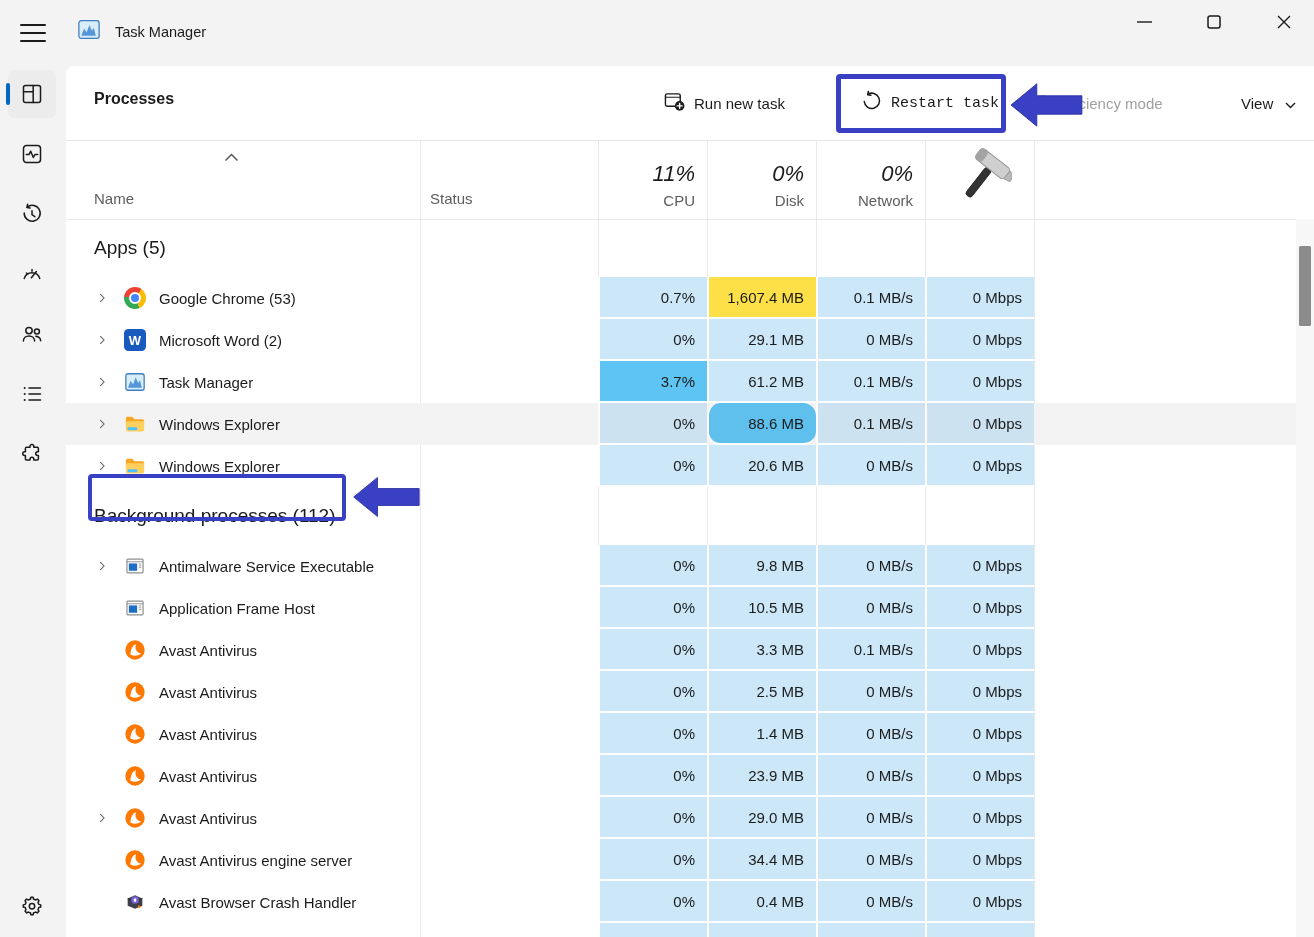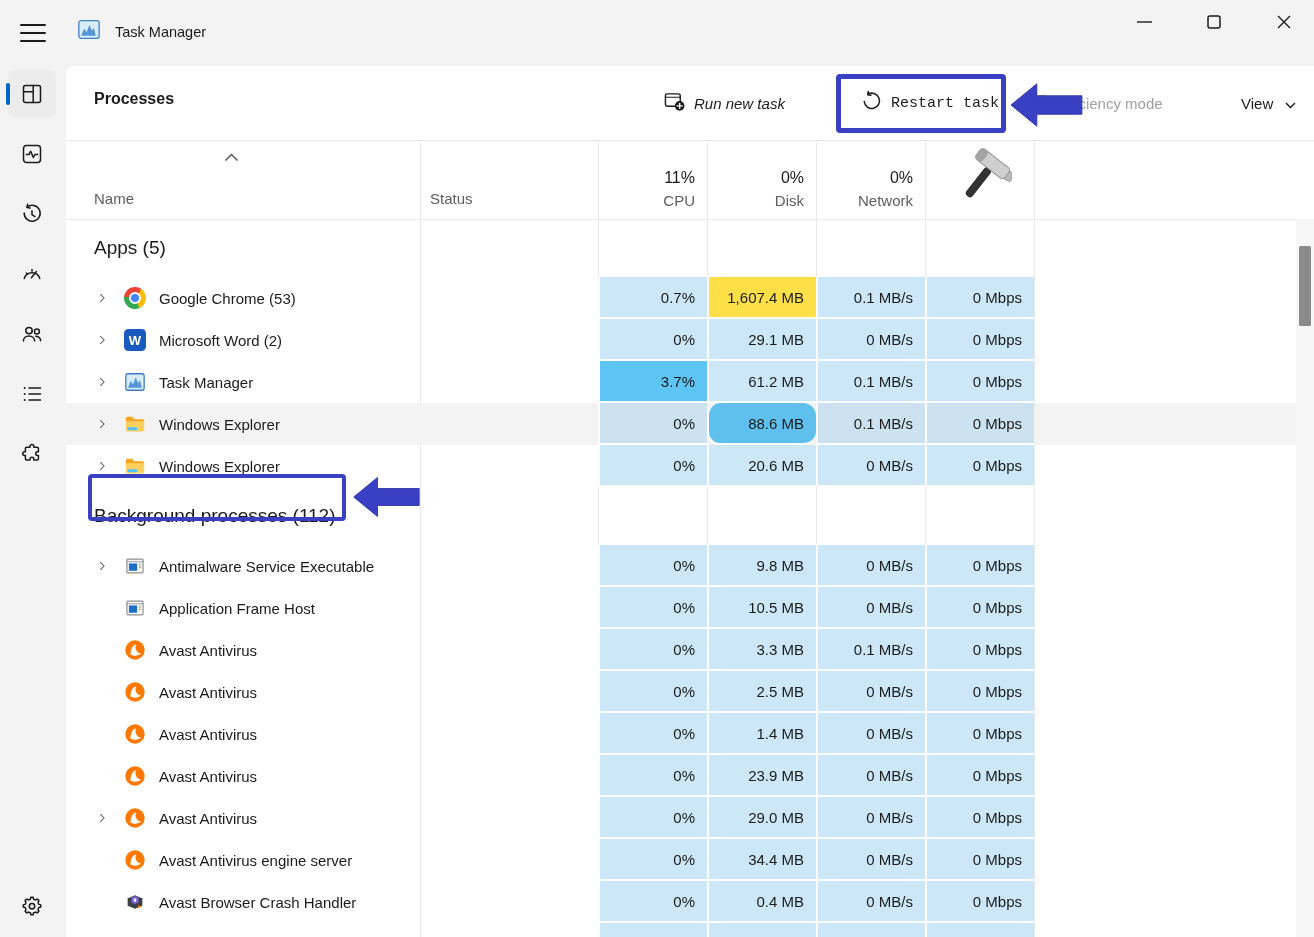--- a/index.html
+++ b/index.html
@@ -20,35 +20,35 @@
   .sidebar{position:absolute;left:0;top:66px;bottom:0;width:66px;background:#f3f3f3;}
   .side-item{position:absolute;left:8px;width:48px;height:48px;border-radius:7px;display:flex;align-items:center;justify-content:center;cursor:pointer;background:none;border:none;}
   .side-item.selected{background:#ececec;}
   .side-item.selected::before{content:'';position:absolute;left:-2px;top:13px;width:4px;height:22px;border-radius:2px;background:#0067c0;}
   .side-item svg{display:block;}
   
   .card{position:absolute;left:66px;top:66px;right:0;bottom:0;background:#fff;border-top-left-radius:8px;overflow:hidden;}
   .toolbar{position:absolute;top:0;left:0;right:0;height:74px;border-bottom:1px solid #e6e6e6;z-index:2;}
   .toolbar-title{position:absolute;left:28px;top:24px;font-size:16px;font-weight:700;}
   .tb-btn{position:absolute;top:21px;height:32px;display:flex;align-items:center;gap:9px;background:none;border:none;font-size:15px;color:#1b1b1b;cursor:pointer;font-family:inherit;white-space:nowrap;}
-  .btn-run{left:592px;font-style:italic;}
+  .btn-run{left:592px;}
   .btn-restart{left:789px;font-family:Liberation Mono, monospace;}
   .btn-eff{left:956px;color:#9f9f9f;cursor:default;}
   .btn-view{left:1169px;gap:12px;}
   
   .table{position:absolute;top:75px;left:0;right:0;bottom:0;}
   .vline{position:absolute;top:0;bottom:0;width:1px;background:#e9e9e9;z-index:1;}
   .thead{position:absolute;top:0;left:0;right:18px;height:78px;display:grid;
     grid-template-columns:354px 178px 109px 109px 109px 109px 1fr;z-index:2;border-bottom:1px solid #e9e9e9;}
   .th{position:relative;}
   .th-name-label{position:absolute;left:28px;bottom:12px;font-size:15px;color:#5d5d5d;}
   .sort-caret{position:absolute;left:158px;top:7px;}
   .th-status{display:flex;flex-direction:column;justify-content:flex-end;padding:0 0 12px 10px;font-size:15px;color:#5d5d5d;}
   .th-num{display:flex;flex-direction:column;align-items:flex-end;justify-content:flex-end;padding:0 12px 10px 0;}
-  .th-total{font-size:16px;color:#1b1b1b;margin-bottom:5px;}
+  .th-total{font-size:22px;color:#1b1b1b;margin-bottom:5px;font-style:italic;}
   .th-label{font-size:15px;color:#5d5d5d;}
   .hammer{position:absolute;right:22px;top:6px;z-index:3;}
   .tbody{position:absolute;top:78px;left:0;right:18px;bottom:0;overflow:hidden;z-index:2;}
   .group-row{height:58px;display:flex;align-items:center;padding-left:28px;font-size:19px;color:#1b1b1b;cursor:pointer;}
   .proc-row{height:42px;display:grid;grid-template-columns:354px 178px 109px 109px 109px 109px 1fr;cursor:default;}
   .proc-row.selected{background:#f3f3f3;}
   .cell-name{display:flex;align-items:center;overflow:hidden;}
   .chev{width:14px;height:14px;margin-left:29px;flex:0 0 14px;display:flex;align-items:center;}
   .proc-icon{width:22px;height:22px;margin-left:15px;flex:0 0 22px;display:flex;align-items:center;justify-content:center;}
   .proc-icon svg{width:22px;height:22px;display:block;}

